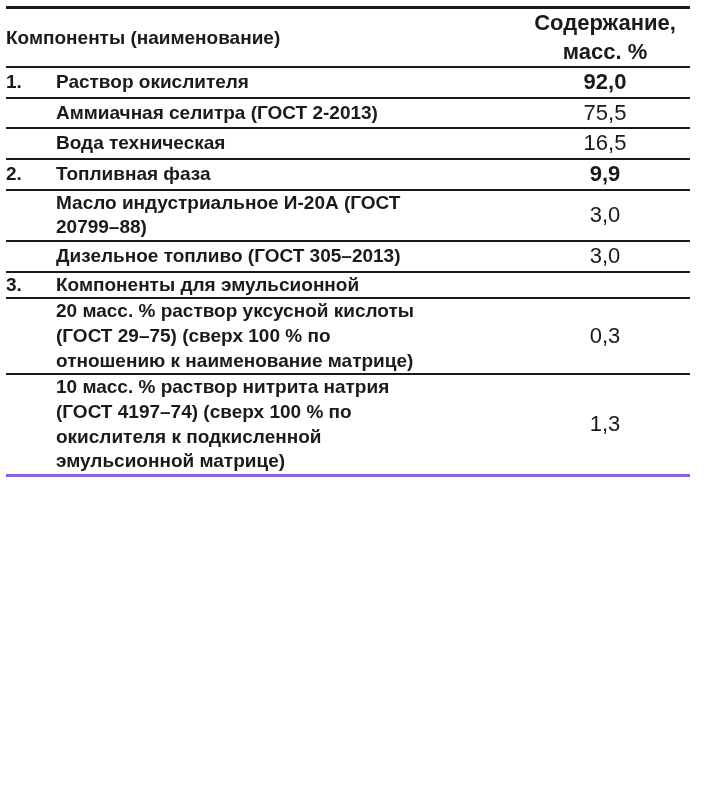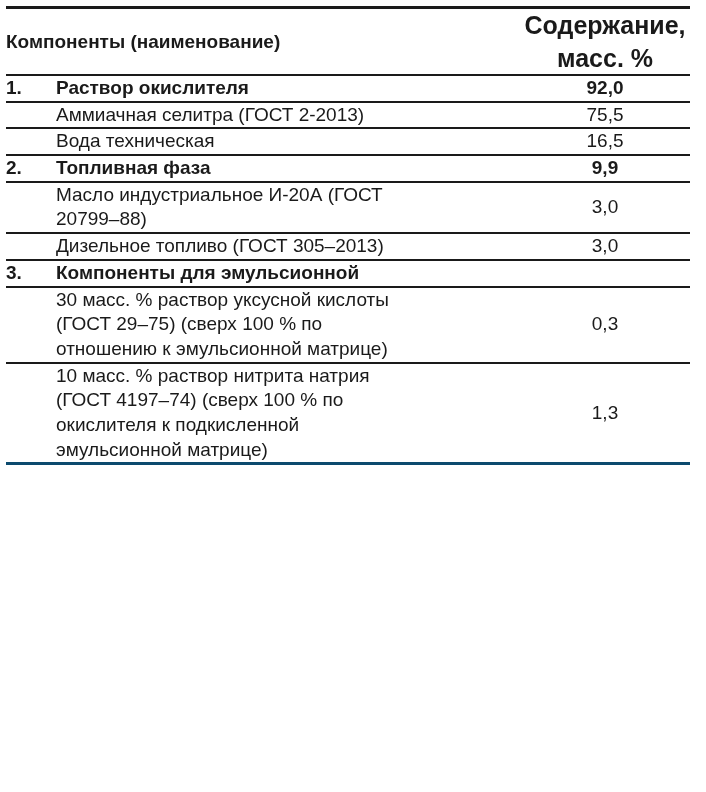--- a/index.html
+++ b/index.html
@@ -52,21 +52,21 @@
   }
   tr.last-row > td {
     border-bottom: 3px solid #1a1a1a;
   }
 
   
   tr.body-row > td {
     border-bottom: 2px solid #1a1a1a;
   }
   tr.last-row > td {
-    border-bottom: 3px solid #0c4a6e;
+    border-bottom: 3px solid #8b5cf6;
   }
 
   
   td.cell-num {
     border-right: 2px solid #1a1a1a;
   }
   td.cell-name {
     border-right: 2px solid #1a1a1a;
   }
   th.head-name {
@@ -78,51 +78,51 @@
     text-align: left;
     font-size: 19px;
     font-weight: bold;
     line-height: 1.25;
     padding: 13px 10px 13px 8px;
     height: 56px;
     box-sizing: border-box;
   }
   th.head-value {
     text-align: center;
-    font-size: 25px;
+    font-size: 22px;
     font-weight: bold;
     line-height: 1.3;
     padding: 10px 12px;
   }
 
   
   td.cell-num {
     text-align: left;
     font-size: 19px;
     font-weight: bold;
     padding: 0 0 0 8px;
     width: 50px;
   }
 
   
   td.cell-name {
     text-align: left;
     font-size: 19px;
-    font-weight: normal;
+    font-weight: bold;
     line-height: 1.30;
     padding: 12px 14px 12px 14px;
   }
   tr.group-row td.cell-name {
     font-weight: bold;
   }
 
   
   td.cell-value {
     text-align: center;
-    font-size: 19px;
+    font-size: 22px;
     font-weight: normal;
     line-height: 1.3;
     padding: 10px 8px;
   }
   tr.group-row td.cell-value {
     font-weight: bold;
   }
 
   
   sup.reg {
@@ -198,23 +198,23 @@
 
       <tr class="body-row group-row">
         <td class="cell-num">3.</td>
         <td class="cell-name">Компоненты для эмульсионной</td>
         <td class="cell-value"></td>
       </tr>
 
       <tr class="body-row">
         <td class="cell-num"></td>
         <td class="cell-name">
-          <span class="line">30 масс. % раствор уксусной кислоты</span>
+          <span class="line">20 масс. % раствор уксусной кислоты</span>
           <span class="line">(ГОСТ 29–75) (сверх 100 % по</span>
-          <span class="line">отношению к эмульсионной матрице)</span>
+          <span class="line">отношению к наименование матрице)</span>
         </td>
         <td class="cell-value">0,3</td>
       </tr>
 
       <tr class="body-row last-row">
         <td class="cell-num"></td>
         <td class="cell-name">
           <span class="line">10 масс. % раствор нитрита натрия</span>
           <span class="line">(ГОСТ 4197–74) (сверх 100 % по</span>
           <span class="line">окислителя к подкисленной</span>

